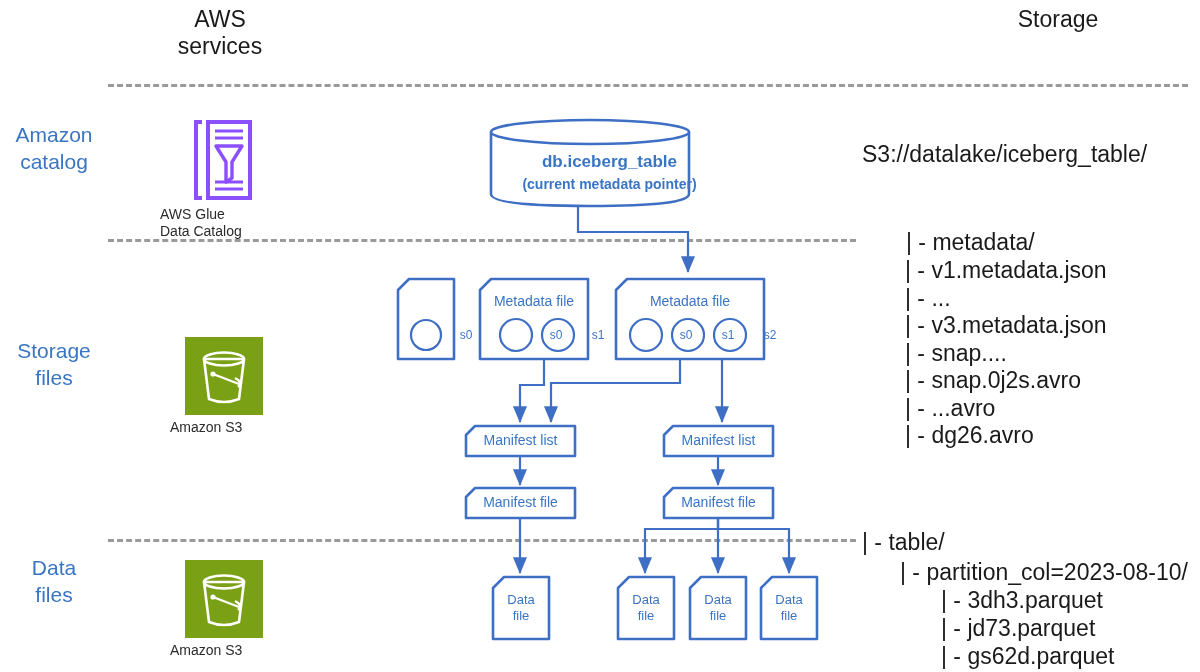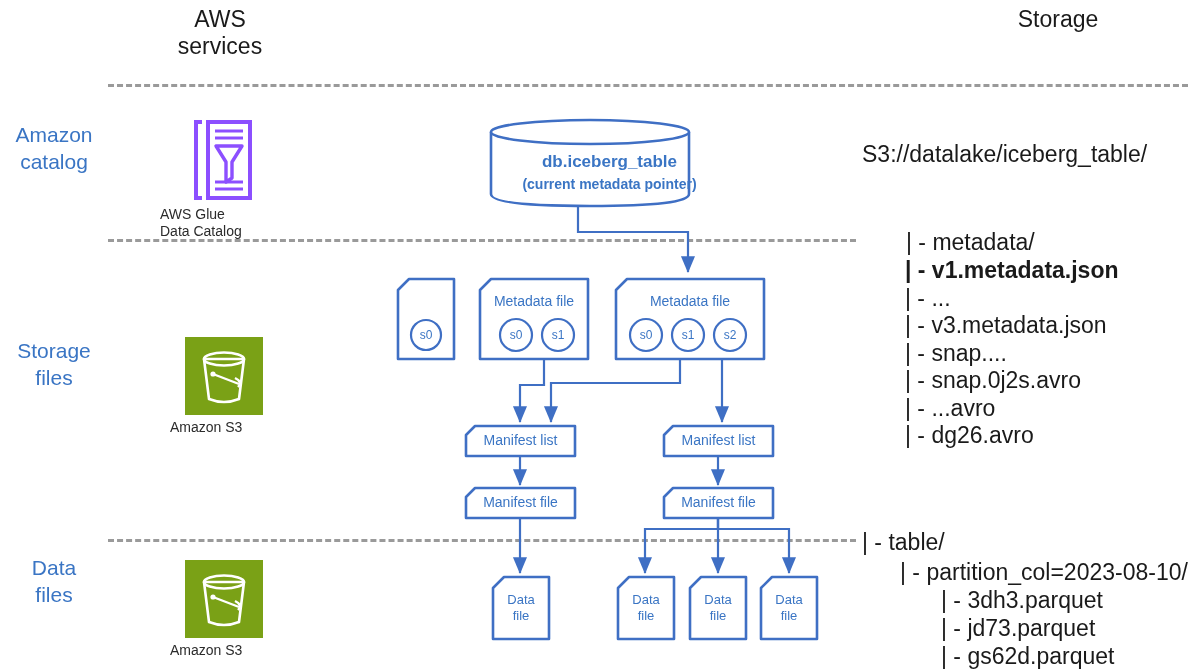--- a/index.html
+++ b/index.html
@@ -53,21 +53,21 @@
   .cyl-sub{font-size:14px;line-height:17px;}
 
   
   .doc{position:absolute;}
   .doc-label{
     position:absolute;width:100%;text-align:center;color:#3a75c4;
     font-size:14px;line-height:17px;
   }
   .snap-label{
     position:absolute;text-align:center;color:#3a75c4;
-    font-size:12px;line-height:14px;
+    font-size:12px;line-height:14px;margin-left:40px;
   }
   .datafile-label{
     position:absolute;width:100%;text-align:center;color:#3a75c4;
     font-size:13px;line-height:16px;
   }
 
   
   .mbox{position:absolute;}
   .mbox-label{
     position:absolute;width:100%;text-align:center;color:#3a75c4;
@@ -286,21 +286,21 @@
     <svg width="60" height="66" viewBox="0 0 60 66">
       <path d="M13 2 L58 2 L58 64 L2 64 L2 13 Z" fill="#ffffff" stroke="#3f6fc4" stroke-width="2.6" stroke-linejoin="round"></path>
     </svg>
     <div class="datafile-label" style="top:17px;left:0;">Data</div>
     <div class="datafile-label" style="top:33px;left:0;">file</div>
   </div>
 
   <div class="storage-line" style="left:862px;top:143px;">S3://datalake/iceberg_table/</div>
 
   <div class="storage-line" style="left:862px;top:231px;margin-left:44px;">| - metadata/</div>
-  <div class="storage-line" style="left:905px;top:259px;font-weight:bold;">| - v1.metadata.json</div>
+  <div class="storage-line" style="left:905px;top:259px;">| - v1.metadata.json</div>
   <div class="storage-line" style="left:905px;top:287px;">| - ...</div>
   <div class="storage-line" style="left:905px;top:314px;">| - v3.metadata.json</div>
   <div class="storage-line" style="left:905px;top:342px;">| - snap....</div>
   <div class="storage-line" style="left:905px;top:369px;">| - snap.0j2s.avro</div>
   <div class="storage-line" style="left:905px;top:397px;">| - ...avro</div>
   <div class="storage-line" style="left:905px;top:424px;">| - dg26.avro</div>
 
   <div class="storage-line" style="left:862px;top:531px;">| - table/</div>
   <div class="storage-line" style="left:900px;top:561px;">| - partition_col=2023-08-10/</div>
   <div class="storage-line" style="left:941px;top:589px;">| - 3dh3.parquet</div>

